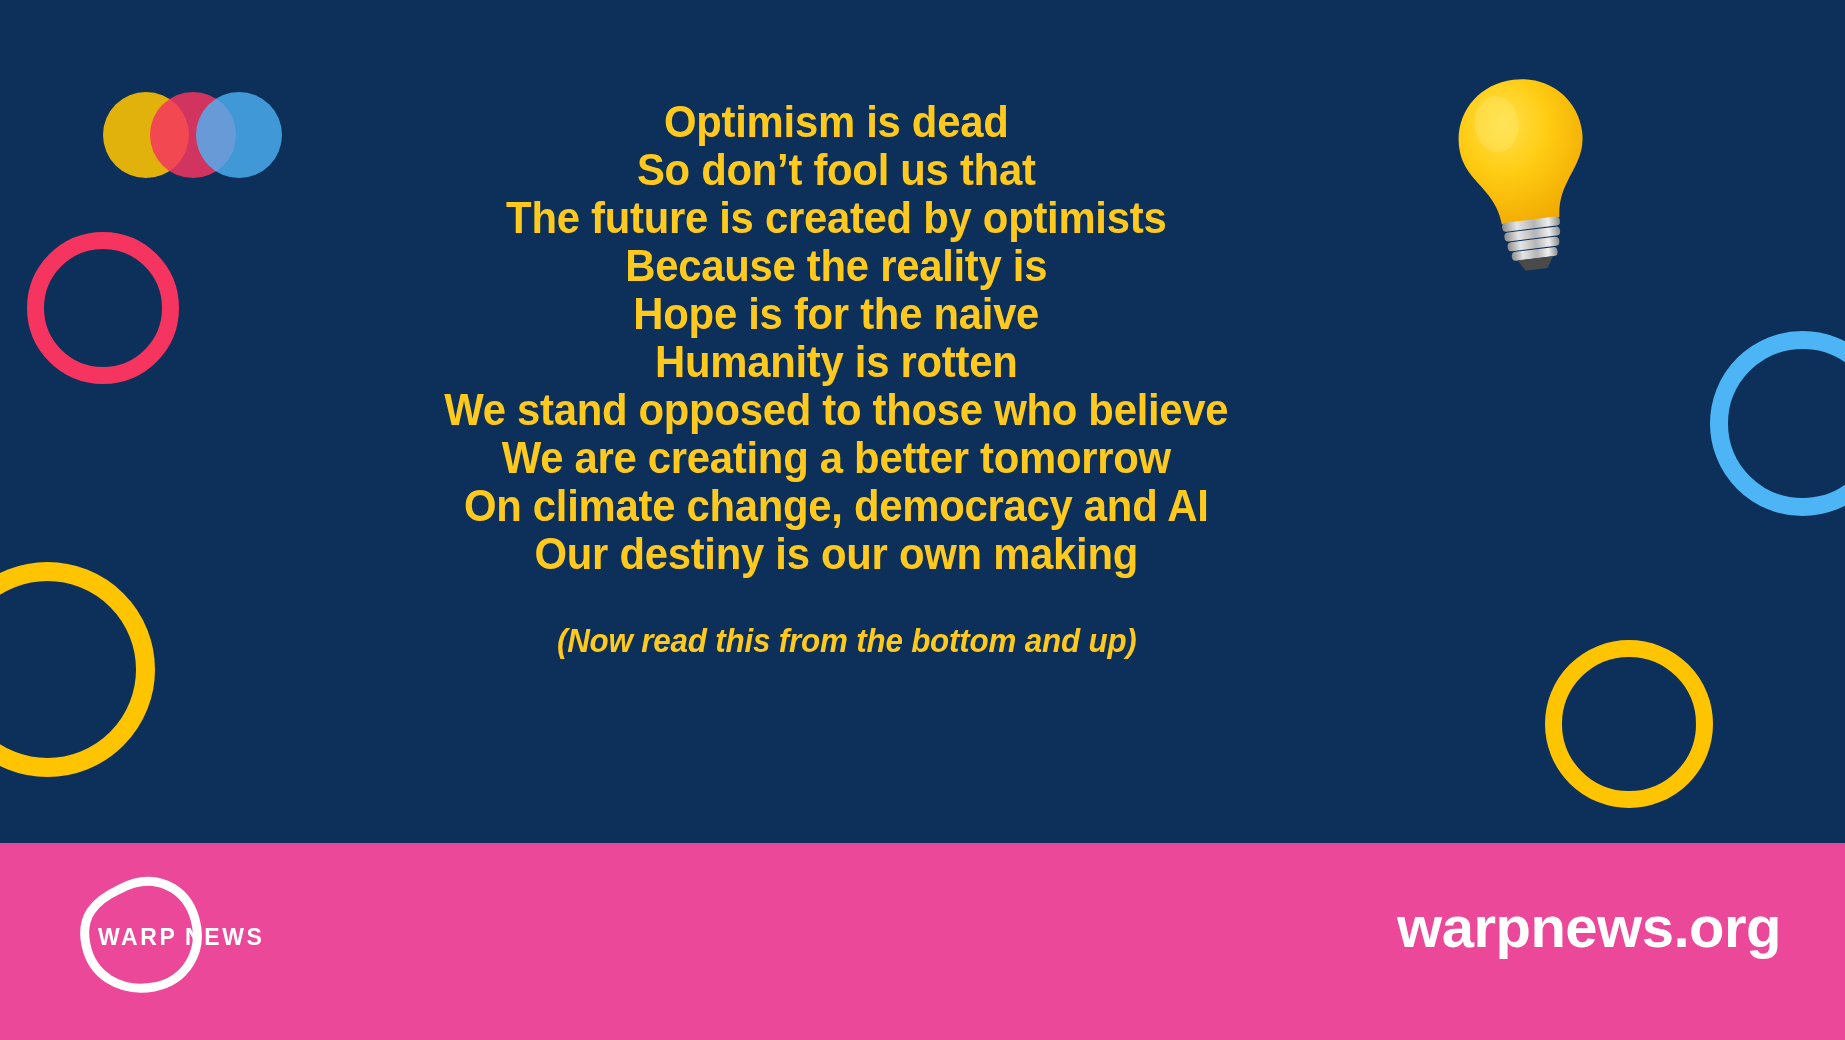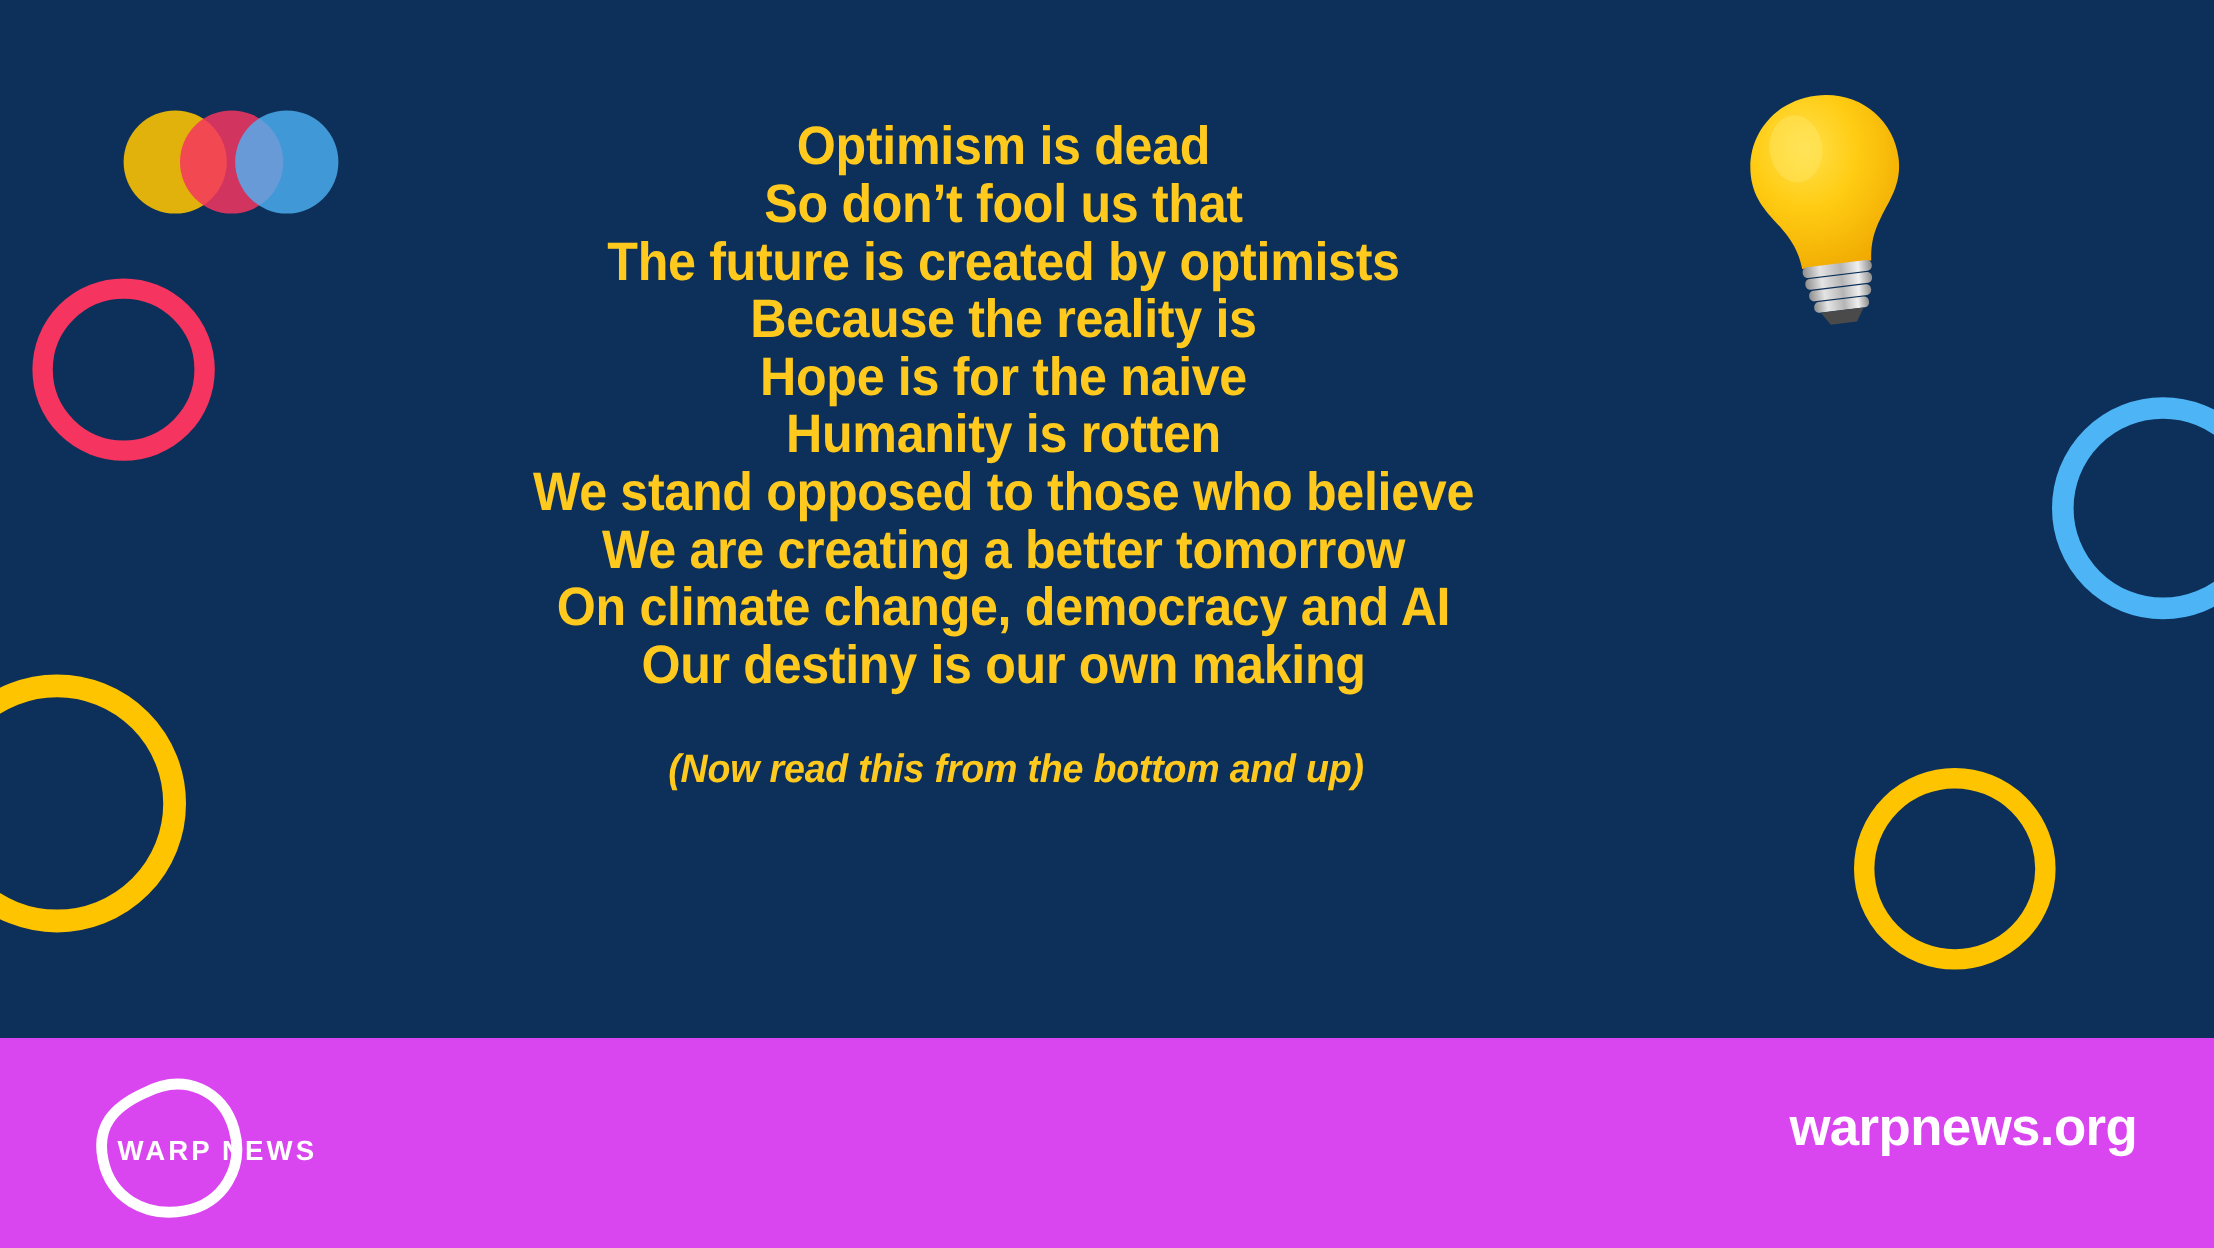--- a/index.html
+++ b/index.html
@@ -73,32 +73,32 @@
     letter-spacing:-0.2px;
     white-space:nowrap;
     transform:scaleX(.95);
     transform-origin:left center;
   }
 
   
   #footer {
     position:absolute;
     left:0; bottom:0;
-    width:1845px; height:175px;
-    background:#d946ef;
+    width:1845px; height:197px;
+    background:#ec4899;
   }
   #brand-logo {
     position:absolute;
     left:62px; top:30px;
     width:200px; height:125px;
   }
   #site-url {
     position:absolute;
     right:64px; top:50px;
-    font-size:44px;
+    font-size:58px;
     font-weight:bold;
     color:#ffffff;
     letter-spacing:-0.5px;
   }
 </style>
 </head>
 <body>
 
 <div id="card">
 

